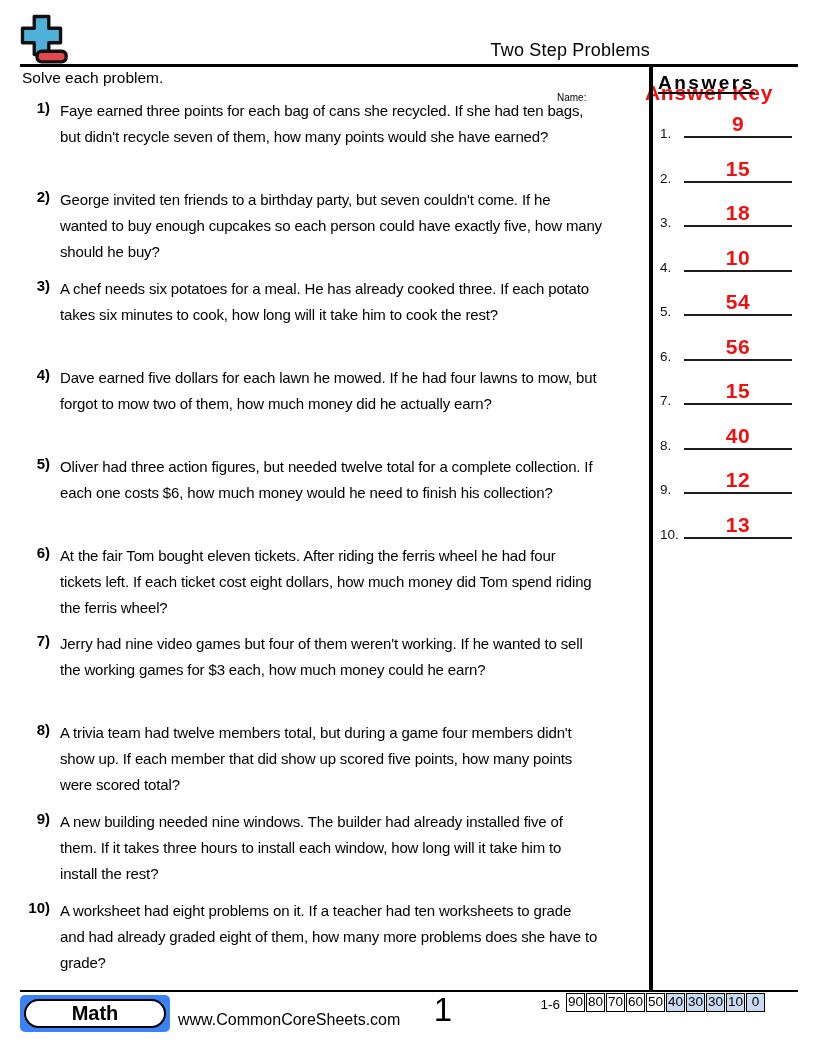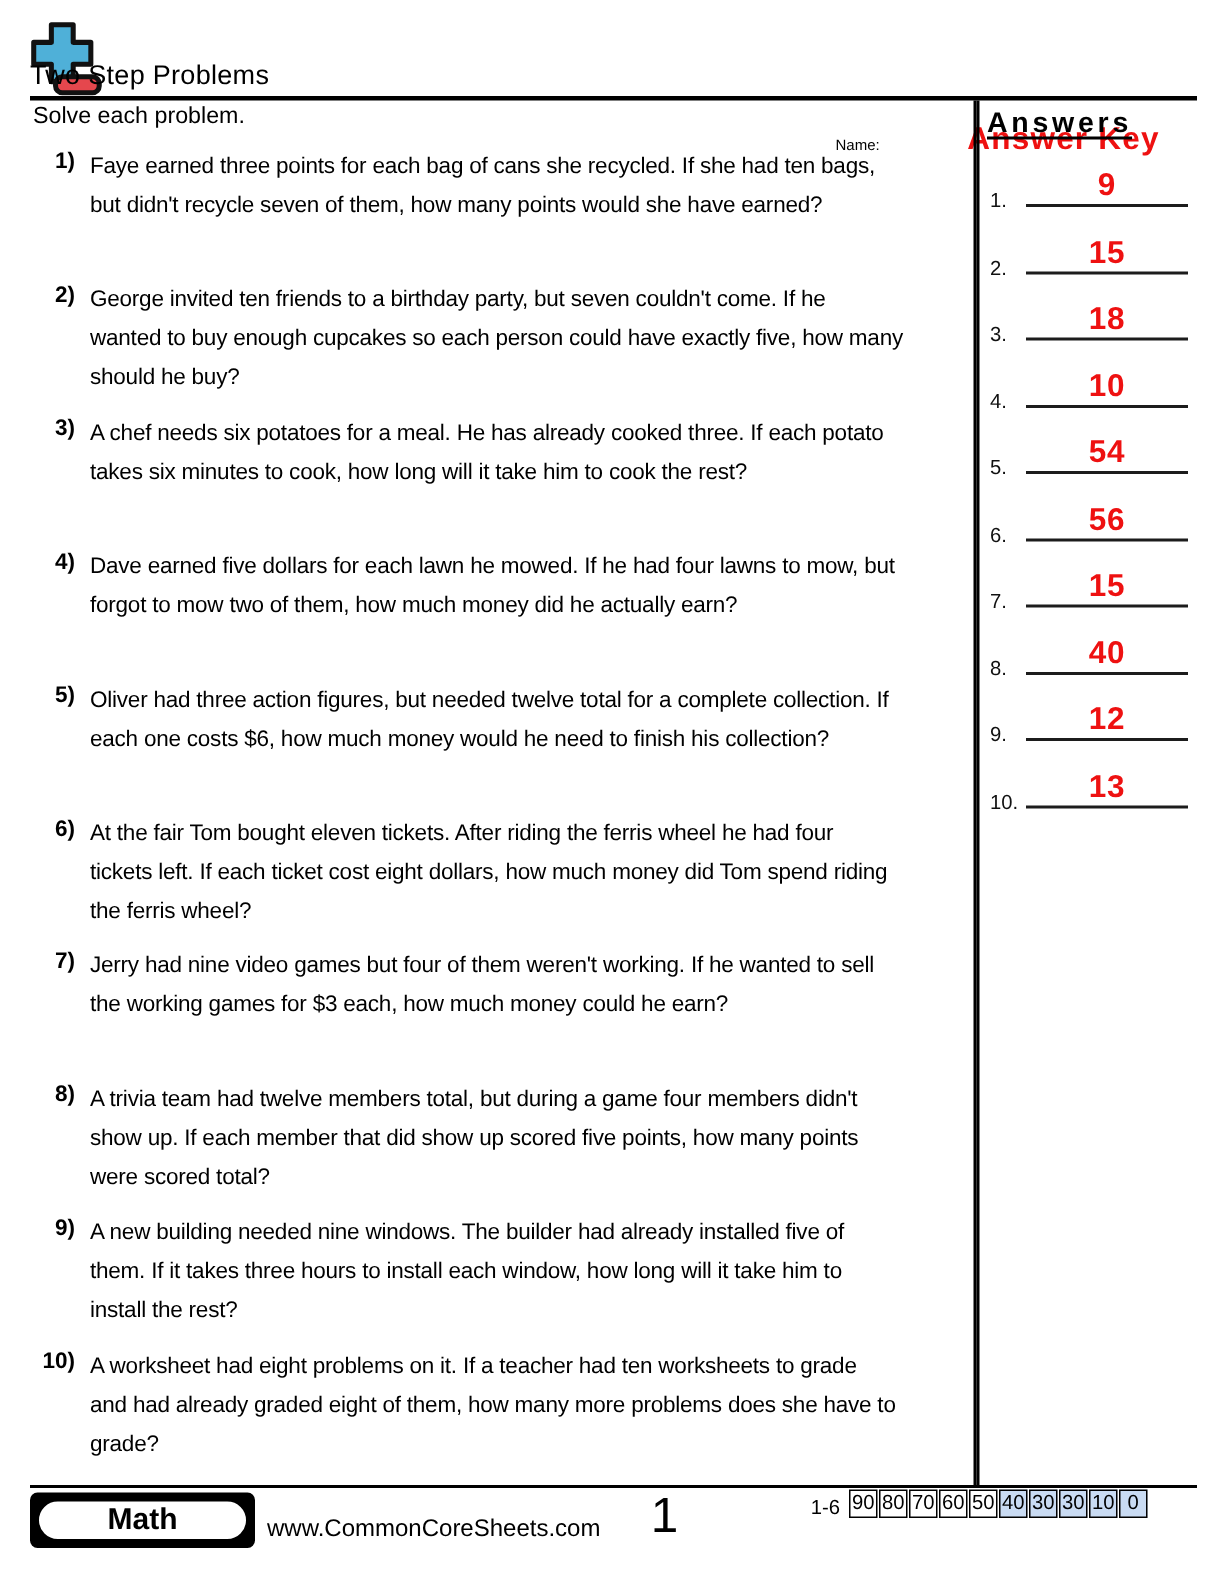--- a/index.html
+++ b/index.html
@@ -9,21 +9,21 @@
     --hl:#c9dbf3;
     --ink:#000;
   }
   *{margin:0;padding:0;box-sizing:border-box;}
   html,body{background:#fff;}
   body{font-family:"Liberation Sans", sans-serif;color:var(--ink);}
   .page{position:relative;width:816px;height:1056px;background:#fff;overflow:hidden;}
 
   
   .logo{position:absolute;left:18px;top:12px;width:56px;height:56px;}
-  .header-title{position:absolute;left:20px;top:40px;width:630px;text-align:left;
+  .header-title{position:absolute;left:20px;top:40px;width:630px;text-align:right;
     font-size:18px;letter-spacing:.2px;}
   .name-label{position:absolute;left:557px;top:45px;font-size:10px;margin-top:47px;}
   .name-value{position:absolute;left:620px;top:38px;width:178px;text-align:center;
     font-size:21px;font-weight:bold;color:var(--red);letter-spacing:.8px;margin-top:43px;}
   .header-rule{position:absolute;left:20px;top:64px;width:778px;height:3px;background:#000;}
 
   
   .instructions{position:absolute;left:22px;top:69px;font-size:15.5px;font-weight:normal;}
 
   
@@ -41,21 +41,21 @@
   .answer-row{position:absolute;left:656px;width:140px;height:30px;}
   .a-num{position:absolute;left:4px;bottom:-3px;font-size:13.5px;color:#111;}
   .a-line{position:absolute;left:28px;width:108px;bottom:0;height:0;
     border-bottom:2px solid #1c1c1c;}
   .a-val{position:absolute;left:28px;width:108px;bottom:2px;text-align:center;
     font-size:21px;font-weight:bold;color:var(--red);letter-spacing:.5px;}
 
   
   .footer-rule{position:absolute;left:20px;top:990px;width:778px;height:2px;background:#000;}
   .math-badge{position:absolute;left:20px;top:995px;width:150px;height:37px;
-    background:#000000;border-radius:5px;}
+    background:#3b82f6;border-radius:5px;}
   .math-pill{position:absolute;left:4px;top:4px;right:4px;bottom:4px;background:#fff;
     border:2.5px solid #000;border-radius:16px;display:flex;align-items:center;
     justify-content:center;font-size:20px;font-weight:bold;}
   .website{position:absolute;left:178px;top:1011px;font-size:16px;}
   .page-num{position:absolute;left:398px;top:991px;width:90px;text-align:center;
     font-size:33px;font-stretch:condensed;}
   .score-label{position:absolute;left:522px;top:997px;width:38px;text-align:right;
     font-size:13.5px;}
   .score-table{position:absolute;left:566px;top:993px;display:flex;}
   .score-cell{width:19px;height:19px;border:1.5px solid #000;margin-left:1px;

